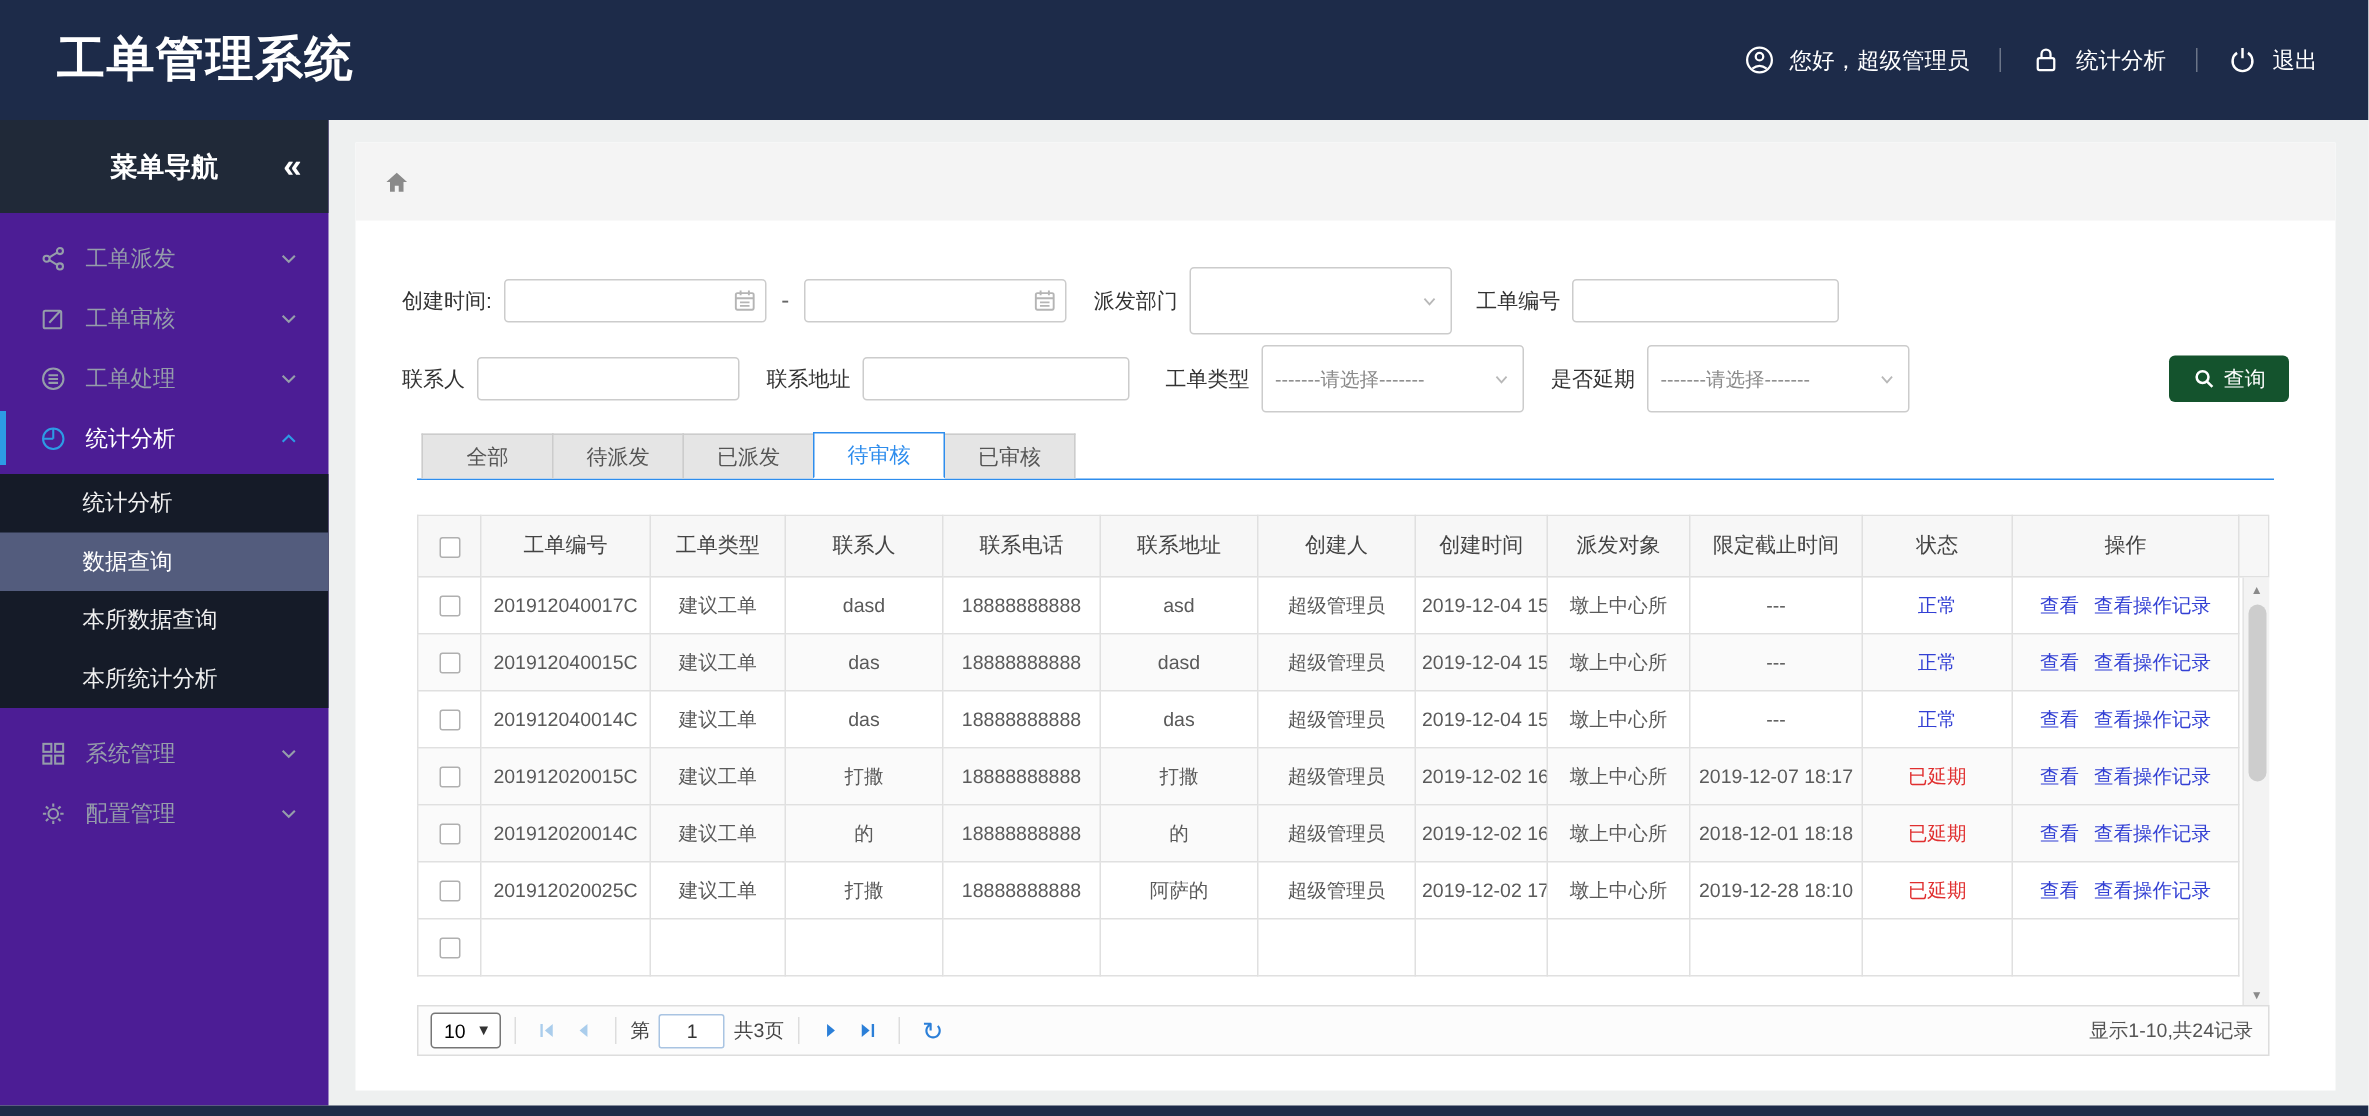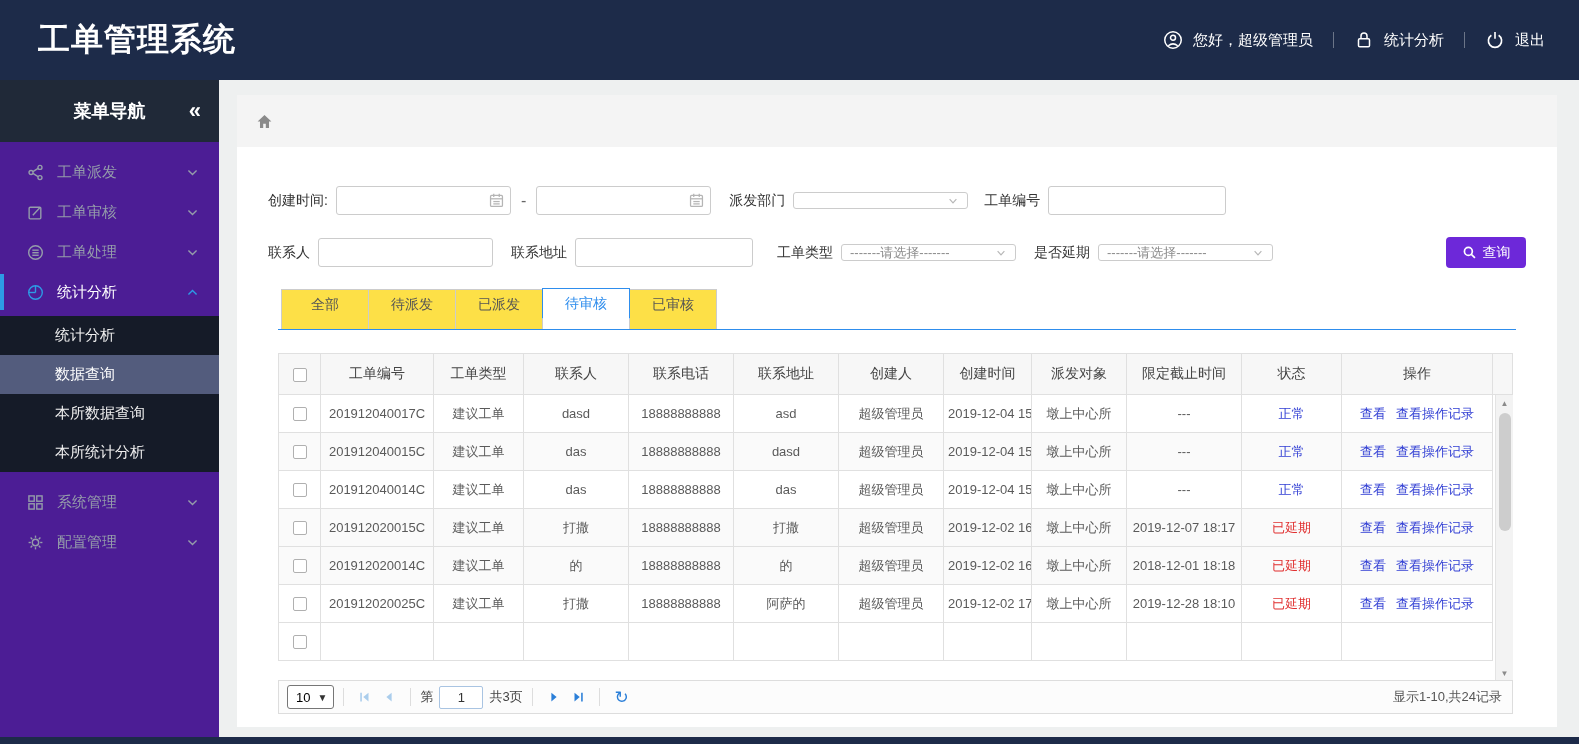--- a/index.html
+++ b/index.html
@@ -44,34 +44,34 @@
   .filters { padding:0 31px; margin-top:38px; }
   .frow { display:flex; align-items:center; height:31px; }
   .frow2 { margin-top:21px; }
   .flabel { font-size:14px; color:#333; margin-right:8px; white-space:nowrap; }
   .finput { height:29px; border:1px solid #ccc; border-radius:3px; background:#fff; font-size:14px;
     color:#333; outline:none; padding:0 8px; }
   .date-wrap { position:relative; width:175px; }
   .date-wrap .finput { width:100%; padding-right:30px; }
   .cal-ic { position:absolute; right:6px; top:6px; width:17px; height:17px; color:#b5b5b5; cursor:pointer; }
   .dash { margin:0 10px; color:#666; }
-  .fselect { width:175px; height:17px; border:1px solid #ccc; border-radius:3px; display:flex;
+  .fselect { width:175px; height:45px; border:1px solid #ccc; border-radius:3px; display:flex;
     align-items:center; justify-content:space-between; padding:0 8px; color:#8a8a8a; font-size:13px;
     background:#fff; cursor:pointer; }
   .fselect .chev { width:12px; height:12px; color:#b8b8b8; display:flex; }
   .gap18 { width:18px; } .gap24 { width:24px; } .gap16 { width:16px; }
-  .search-btn { margin-left:auto; width:80px; height:31px; background:#6d28d9; border:none; border-radius:4px;
+  .search-btn { margin-left:auto; width:80px; height:31px; background:#14532d; border:none; border-radius:4px;
     color:#fff; font-size:14px; display:flex; align-items:center; justify-content:center; gap:6px; cursor:pointer; }
   .search-btn .sic { width:15px; height:15px; display:flex; }
 
   
   .tabs-area { padding:0 41px; margin-top:21px; }
   .tabs { display:flex; border-bottom:1px solid #2e8ded; padding-left:3px; }
-  .tab { width:88px; height:40px; line-height:29px; text-align:center; font-size:14px; color:#555;
-    background:#fde047; border:1px solid #ccc; border-bottom:none; margin-right:-1px; cursor:pointer; }
+  .tab { width:88px; height:30px; line-height:29px; text-align:center; font-size:14px; color:#555;
+    background:#e5e5e5; border:1px solid #ccc; border-bottom:none; margin-right:-1px; cursor:pointer; }
   .tab.active { background:#fff; color:#2e8ded; border:1px solid #2e8ded; border-bottom:1px solid #fff;
     height:31px; margin-top:-1px; margin-bottom:-1px; position:relative; z-index:2; }
 
   
   .table-area { padding:0 41px; margin-top:23px; }
   .tbl-outer { width:1235px; height:328px; position:relative; overflow:hidden; }
   table.grid { border-collapse:collapse; table-layout:fixed; width:1214px; }
   .grid th { height:41px; background:#f7f7f7; font-weight:normal; font-size:14px; color:#444;
     border:1px solid #e0e0e0; }
   .grid td { height:38px; font-size:13px; color:#5a5a5a; text-align:center; border:1px solid #e0e0e0;

